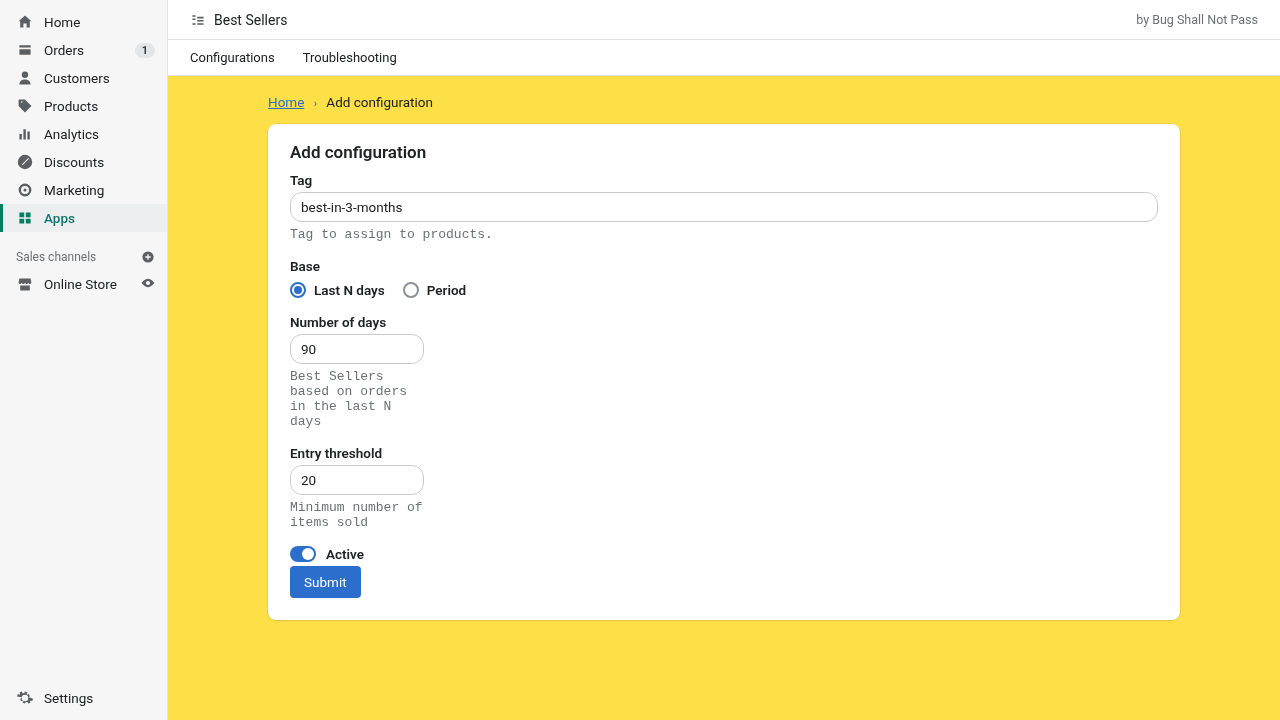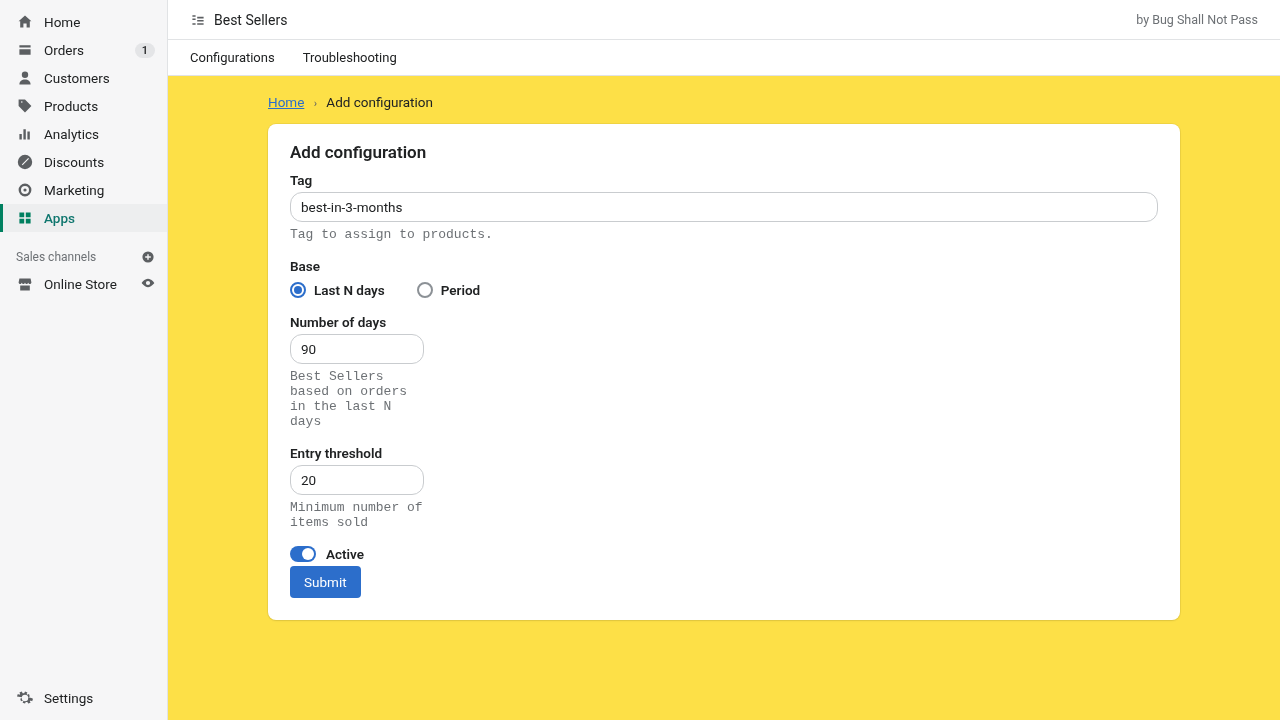--- a/index.html
+++ b/index.html
@@ -156,21 +156,21 @@
   font-size: 13px;
   color: #6d7175;
   margin-top: 5px;
   font-family: Liberation Mono, monospace;
 }
 .section { margin-bottom: 16px; }
 .narrow .text-input { width: 134px; }
 .narrow .help { max-width: 138px; }
 .radios {
   display: flex;
-  gap: 32px;
+  gap: 18px;
   margin-top: 8px;
 }
 .radio-opt {
   display: inline-flex;
   align-items: center;
   gap: 8px;
   font-size: 13.5px;
   font-weight: 600;
   cursor: pointer;
 }

